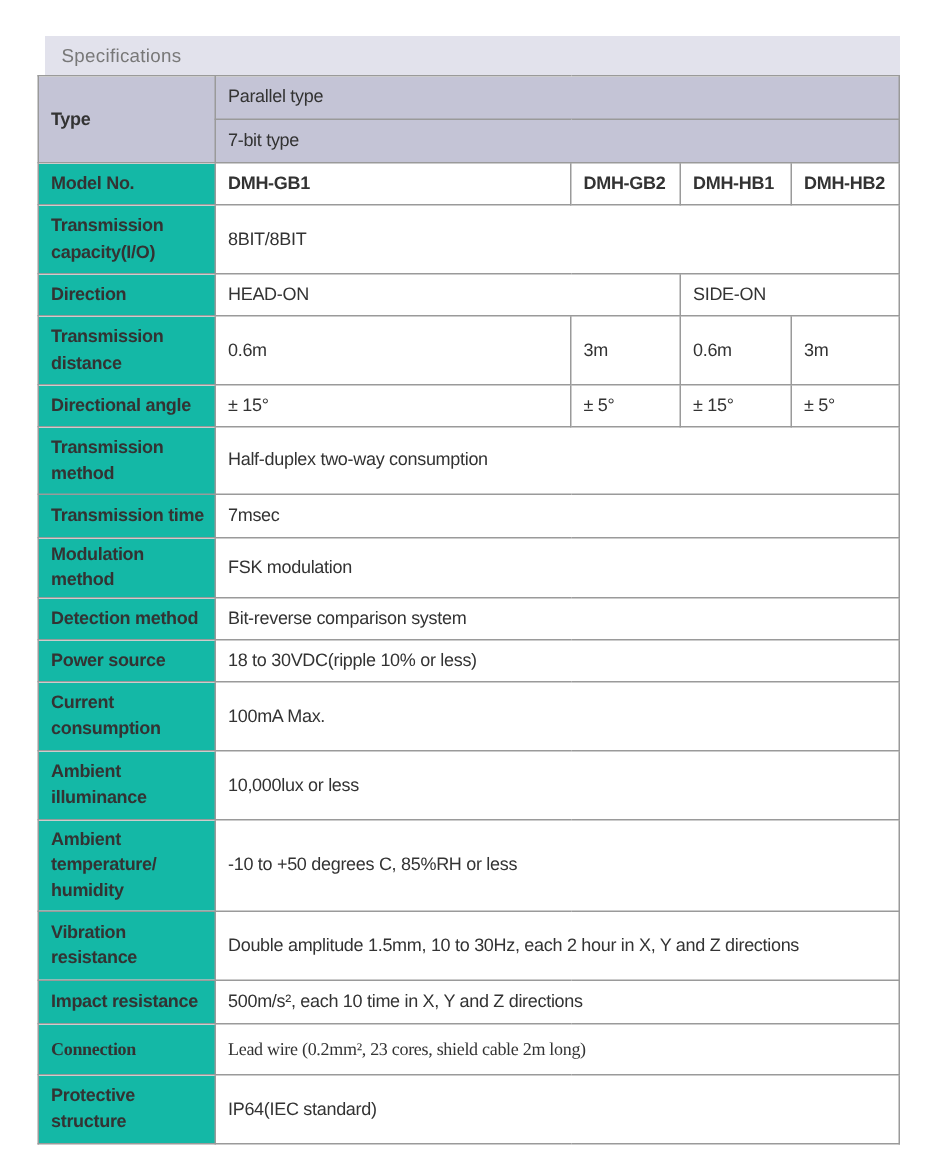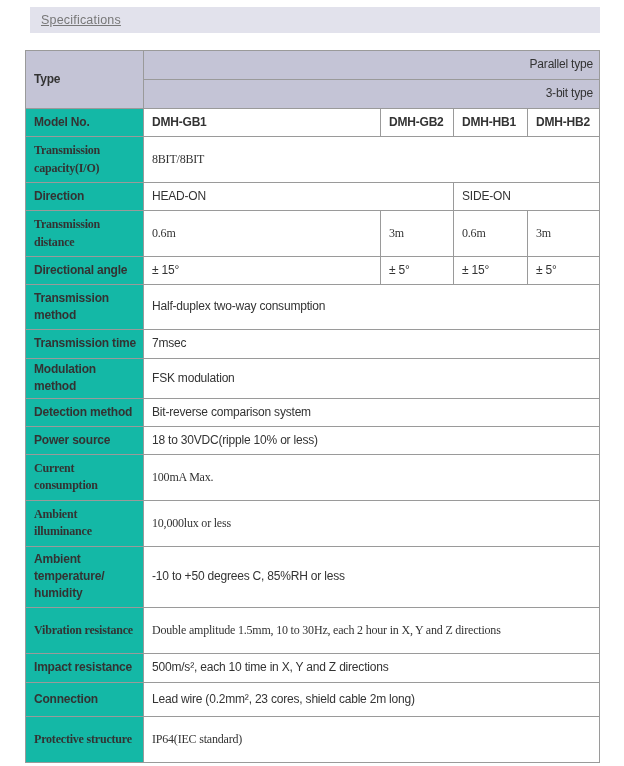--- a/index.html
+++ b/index.html
@@ -11,31 +11,30 @@
   .page {
     position: relative;
     width: 624px;
     height: 766px;
     background: #ffffff;
     overflow: hidden;
   }
   .spec-bar {
     position: absolute;
     left: 30px;
-    top: 7px;
+    top: 24px;
     width: 570px;
     height: 26px;
     background: #e2e2ec;
     box-sizing: border-box;
     line-height: 26px;
     padding-left: 11px;
     font-size: 12.5px;
     color: #787878;
     letter-spacing: 0.2px;
-    text-decoration: underline;
   }
   table.specs {
     position: absolute;
     left: 25px;
     top: 50px;
     width: 574px;
     border-collapse: collapse;
     table-layout: fixed;
     border: 1px solid #878787;
   }
@@ -51,40 +50,40 @@
     overflow: hidden;
   }
   td.label {
     background: #14b8a6;
     font-weight: bold;
     padding-right: 3px;
     color: #303030;
   }
   td.group {
     background: #c4c4d6;
-    text-align: right;
+    text-align: left;
     color: #2e2e2e;
   }
   td.label-hdr {
     background: #c4c4d6;
     font-weight: bold;
     color: #1e1e1e;
     margin-left: 28px;
   }
   td.model {
     font-weight: bold;
     text-align: left;
     color: #2e2e2e;
   }
   td.center { text-align: left; }
   tr.h28 { height: 28px; }
   tr.h29 { height: 29px; }
-  tr.h34 { height: 34px; }
+  tr.h34 { height: 34px; font-family: Liberation Serif, serif; }
   tr.h45 { height: 45px; margin-top: 24px; }
-  tr.h46 { height: 46px; font-family: Liberation Serif, serif; }
+  tr.h46 { height: 46px; }
   tr.h61 { height: 61px; }
 </style>
 </head>
 <body>
 
 <div class="page">
 
   <div class="spec-bar">
     <span>Specifications</span>
   </div>
@@ -96,21 +95,21 @@
       <col style="width:73px">
       <col style="width:74px">
       <col style="width:72px">
     </colgroup>
     <tbody>
       <tr class="h29">
         <td class="label-hdr" rowspan="2">Type</td>
         <td class="group" colspan="4">Parallel type</td>
       </tr>
       <tr class="h29">
-        <td class="group" colspan="4">3-bit type</td>
+        <td class="group" colspan="4">7-bit type</td>
       </tr>
 
       <tr class="h28">
         <td class="label">Model No.</td>
         <td class="model">DMH-GB1</td>
         <td class="model">DMH-GB2</td>
         <td class="model">DMH-HB1</td>
         <td class="model">DMH-HB2</td>
       </tr>
 

